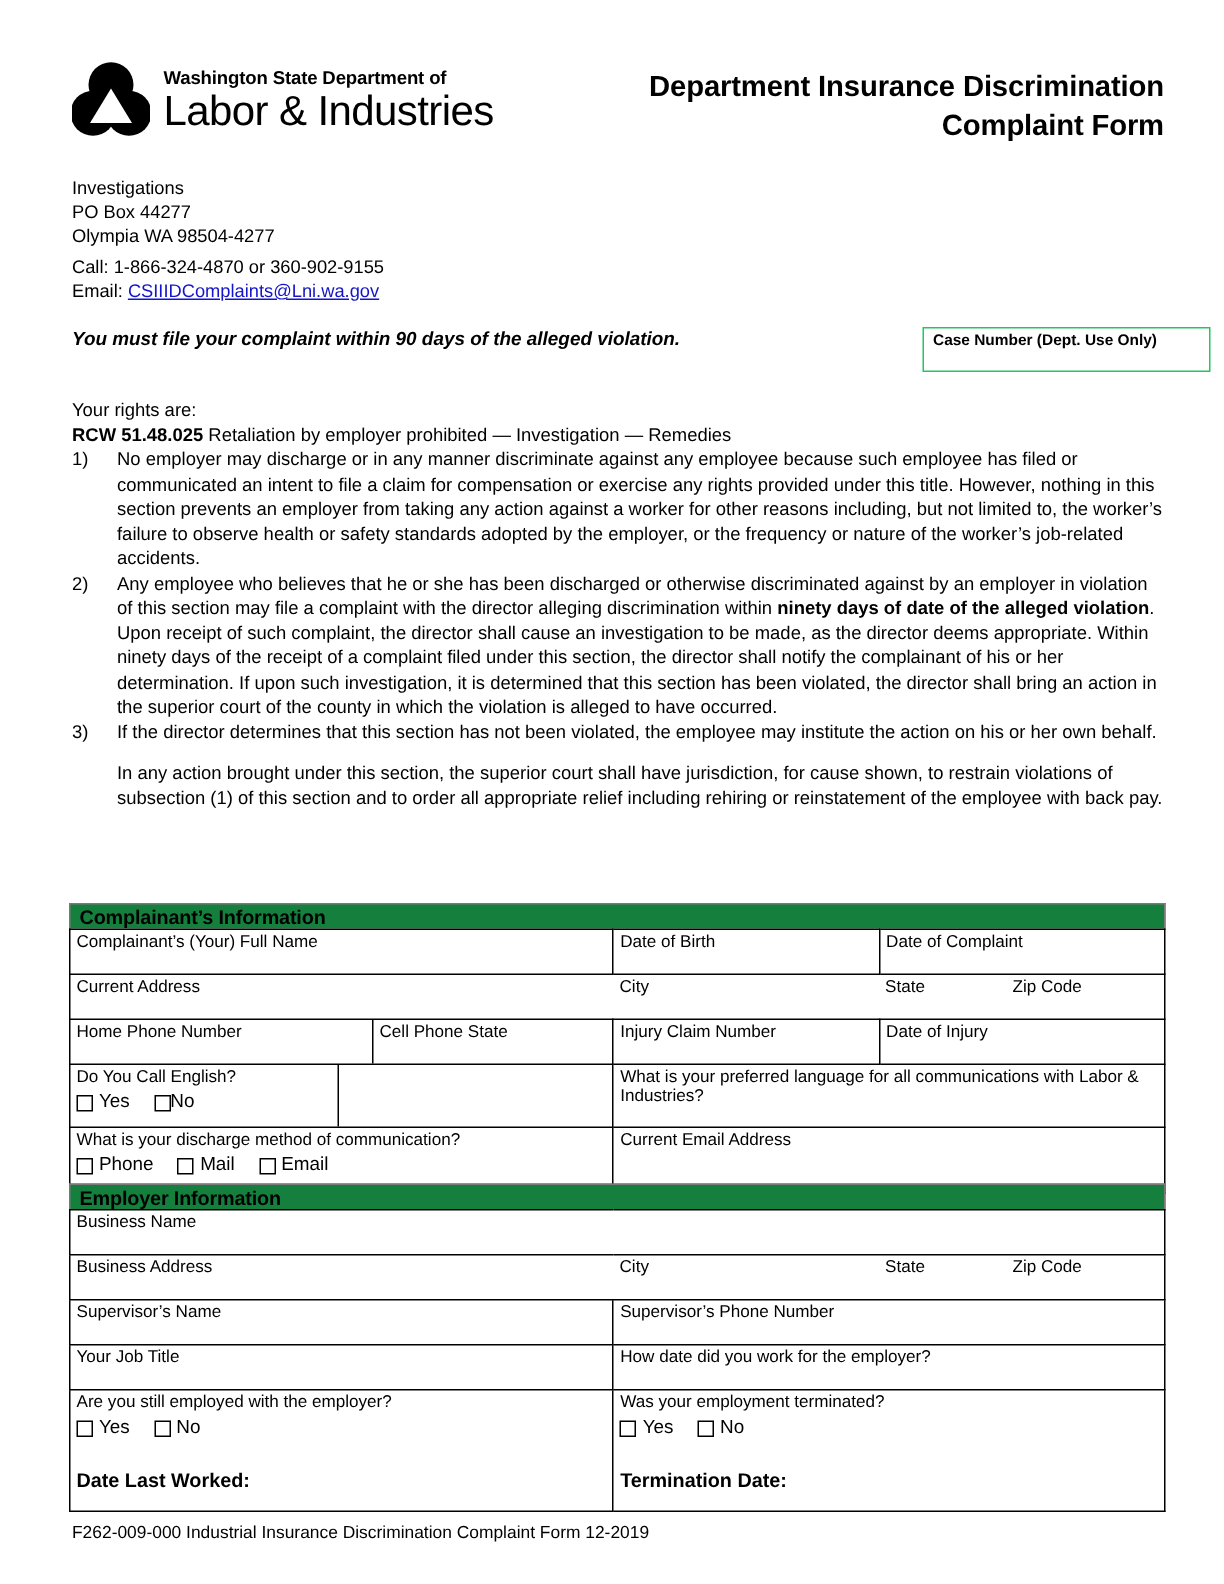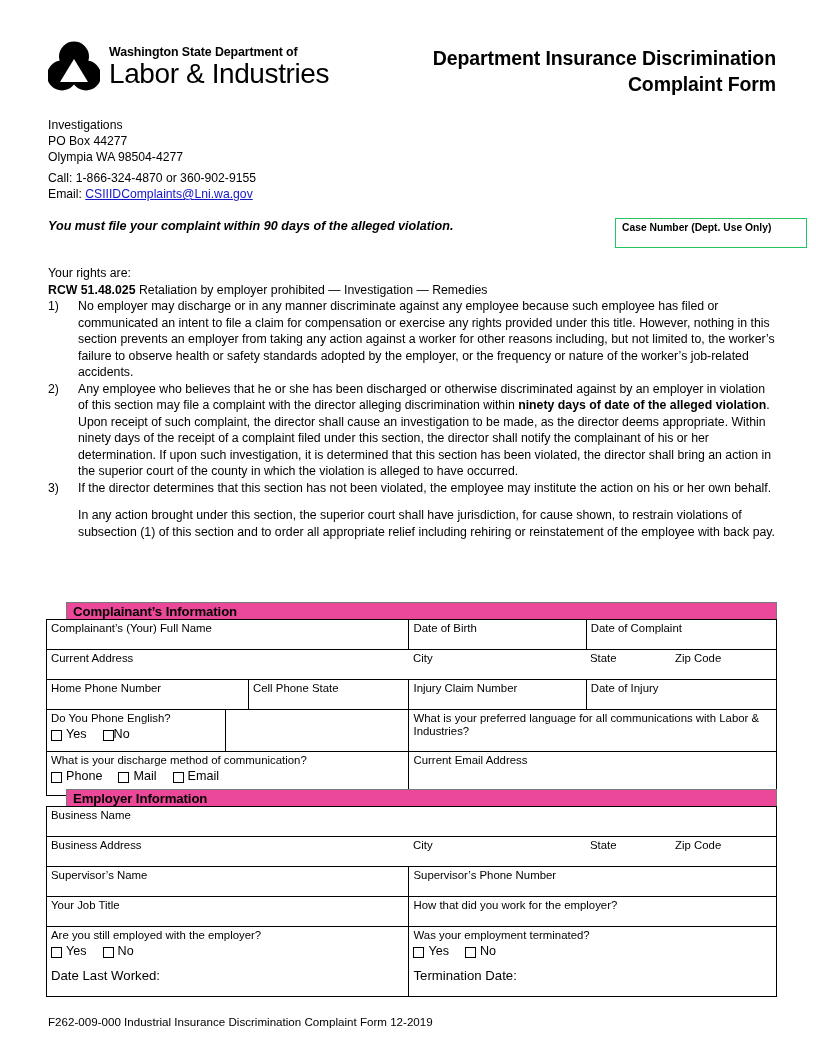--- a/index.html
+++ b/index.html
@@ -146,30 +146,29 @@
   .sect {
     position: absolute;
     left: 46px;
     width: 731px;
     box-sizing: border-box;
   }
   #complainant-section { top: 600px; }
   #employer-section   { top: 787px; }
 
   .sect-head {
-    background: #ec4899;
+    background: #15803d;
     border: 1px solid #7a7a7a;
     border-bottom: none;
     font-size: 13.2px;
     font-weight: bold;
     padding: 1px 0 2px 6px;
     height: 17px;
     box-sizing: border-box;
     letter-spacing: -0.1px;
-    margin-left: 20px;
   }
   table.ftab {
     border-collapse: collapse;
     width: 100%;
     table-layout: fixed;
   }
   table.ftab td {
     border: 1px solid #000;
     vertical-align: top;
     font-size: 11.4px;
@@ -206,21 +205,22 @@
   }
   .cb-lab {
     font-size: 12.6px;
     margin-left: 4px;
     margin-right: 16px;
     line-height: 1;
   }
   .cb-lab.tight { margin-left: 0px; }
   .bigline {
     font-size: 13.2px;
-    margin-top: 10px;
+    margin-top: 21px;
+    font-weight: bold;
   }
 
   
   .footer {
     position: absolute;
     left: 48px; top: 1013px;
     font-size: 11.6px;
     text-align: center;
   }
 </style>
@@ -341,21 +341,21 @@
             <div></div>
           </td>
           <td class="row2">
             <div>Date of Injury</div>
             <div></div>
           </td>
         </tr>
         <tr>
           <td class="row3" style="padding:0">
             <div style="width:179px;height:100%;border-right:1px solid #000;box-sizing:border-box;padding:2px 0 0 4px">
-              <div>Do You Phone English?</div>
+              <div>Do You Call English?</div>
               <div class="cb-row">
                 <span class="cbox"></span>
                 <span class="cb-lab">Yes</span>
                 <span class="cbox"></span>
                 <span class="cb-lab tight">No</span>
               </div>
             </div>
           </td>
           <td colspan="2" class="row3">
             <div>What is your preferred language for all communications with Labor &amp; Industries?</div>
@@ -417,21 +417,21 @@
             <div>Supervisor’s Phone Number</div>
             <div></div>
           </td>
         </tr>
         <tr>
           <td class="row2">
             <div>Your Job Title</div>
             <div></div>
           </td>
           <td colspan="2" class="row2">
-            <div>How that did you work for the employer?</div>
+            <div>How date did you work for the employer?</div>
             <div></div>
           </td>
         </tr>
         <tr>
           <td style="height:53px">
             <div>Are you still employed with the employer?</div>
             <div class="cb-row">
               <span class="cbox"></span>
               <span class="cb-lab">Yes</span>
               <span class="cbox"></span>

